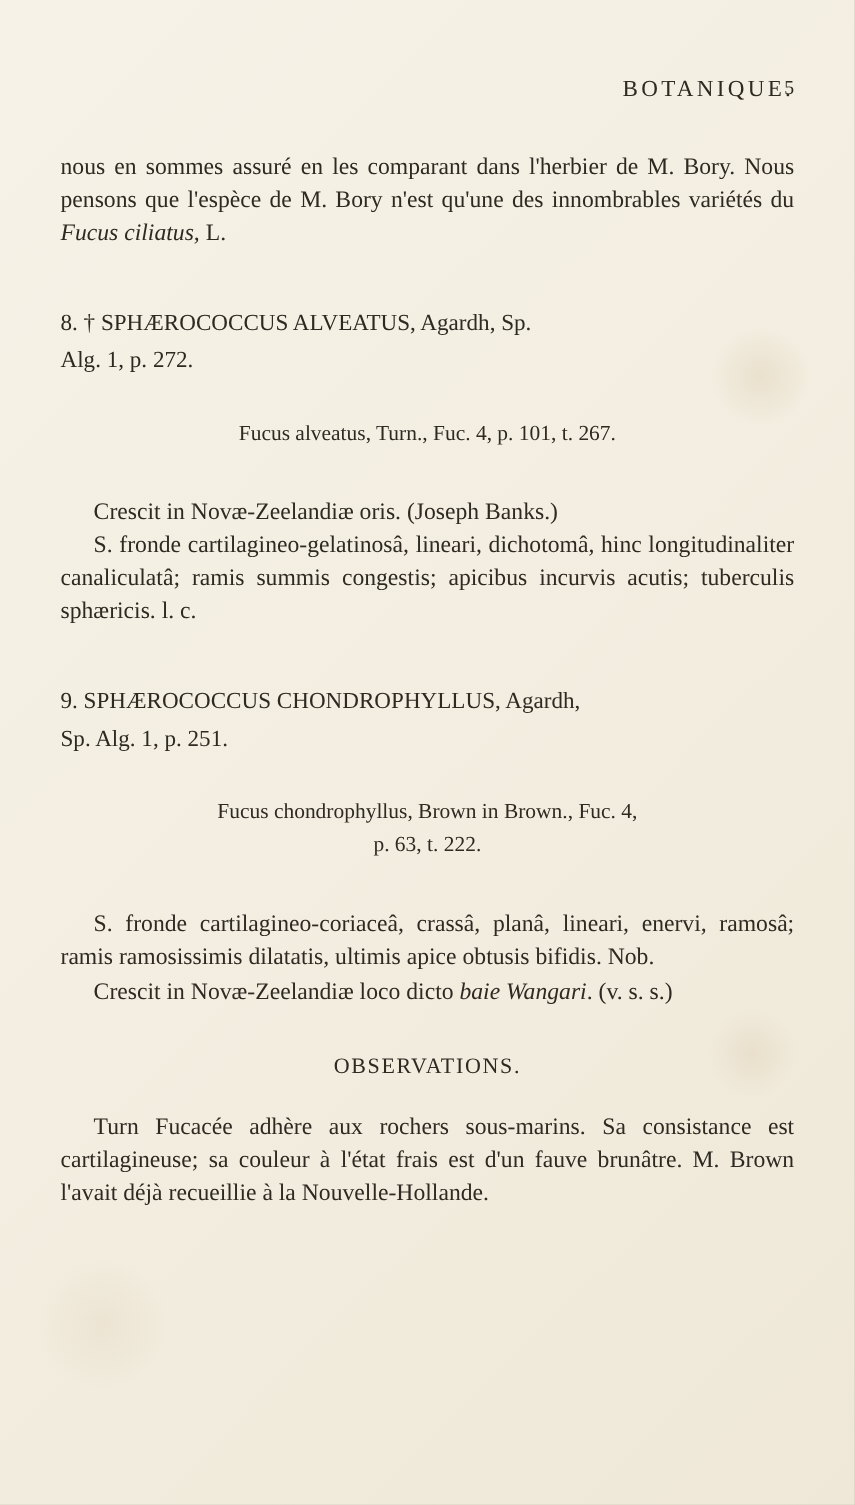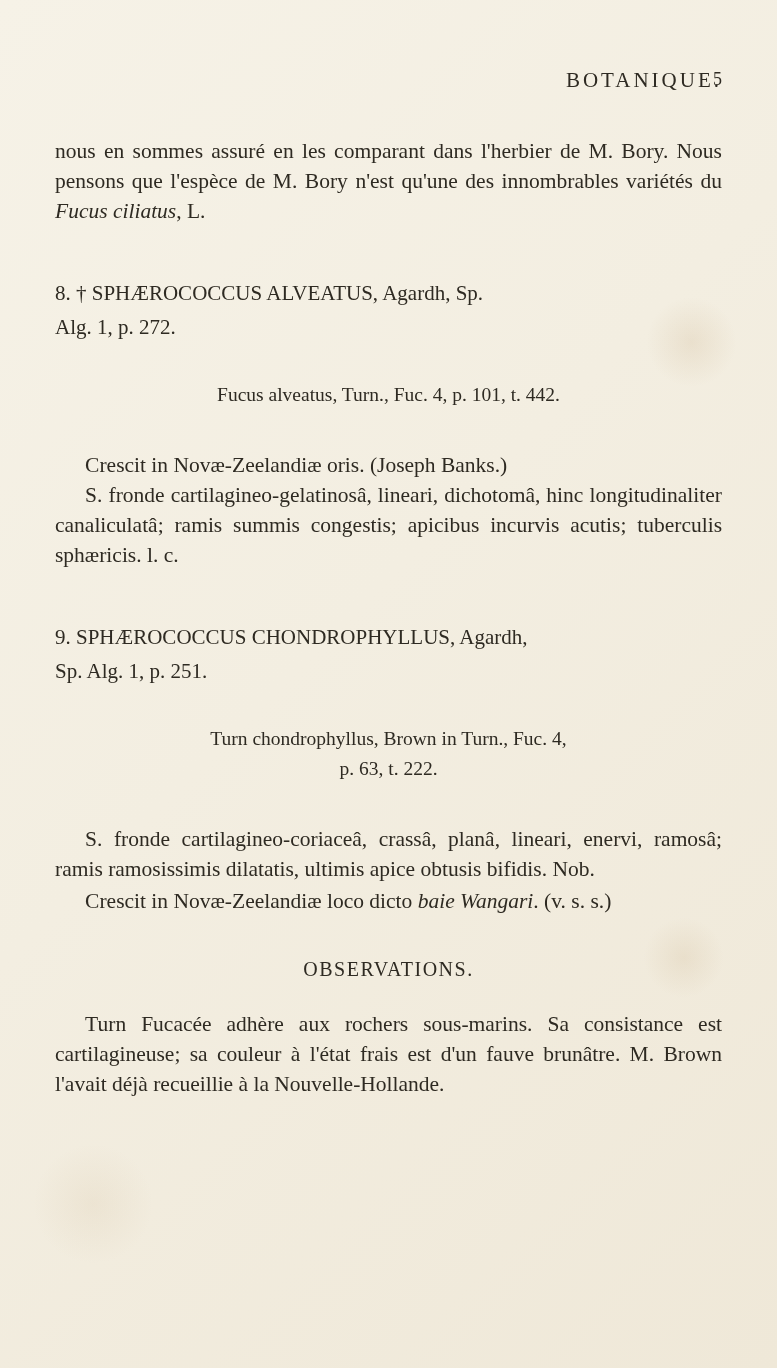--- a/index.html
+++ b/index.html
@@ -85,33 +85,33 @@
     <div class="page-number">5</div>
   </header>
 
   <p class="body-par no-indent gap-after-intro"><span>nous en sommes assuré en les comparant dans l'herbier de M. Bory. Nous pensons que l'espèce de M. Bory n'est qu'une des innombrables variétés du </span><em>Fucus ciliatus</em><span>, L.</span></p>
 
   <h2 class="species-heading">
     <span>8. † SPHÆROCOCCUS ALVEATUS, Agardh, Sp.</span><br>
     <span>Alg. 1, p. 272.</span>
   </h2>
 
-  <p class="synonym">Fucus alveatus, Turn., Fuc. 4, p. 101, t. 442.</p>
+  <p class="synonym">Fucus alveatus, Turn., Fuc. 4, p. 101, t. 267.</p>
 
   <p class="body-par habitat">Crescit in Novæ-Zeelandiæ oris. (Joseph Banks.)</p>
 
   <p class="body-par">S. fronde cartilagineo-gelatinosâ, lineari, dichotomâ, hinc longitudinaliter canaliculatâ; ramis summis congestis; apicibus incurvis acutis; tuberculis sphæricis. l. c.</p>
 
   <h2 class="species-heading">
     <span>9. SPHÆROCOCCUS CHONDROPHYLLUS, Agardh,</span><br>
     <span>Sp. Alg. 1, p. 251.</span>
   </h2>
 
   <p class="synonym">
-    <span>Turn chondrophyllus, Brown in Turn., Fuc. 4,</span><br>
+    <span>Fucus chondrophyllus, Brown in Brown., Fuc. 4,</span><br>
     <span>p. 63, t. 222.</span>
   </p>
 
   <p class="body-par">S. fronde cartilagineo-coriaceâ, crassâ, planâ, lineari, enervi, ramosâ; ramis ramosissimis dilatatis, ultimis apice obtusis bifidis. Nob.</p>
 
   <p class="body-par habitat"><span>Crescit in Novæ-Zeelandiæ loco dicto </span><em>baie Wangari</em><span>. (v. s. s.)</span></p>
 
   <h3 class="obs-heading">OBSERVATIONS.</h3>
 
   <p class="body-par">Turn Fucacée adhère aux rochers sous-marins. Sa consistance est cartilagineuse; sa couleur à l'état frais est d'un fauve brunâtre. M. Brown l'avait déjà recueillie à la Nouvelle-Hollande.</p>

